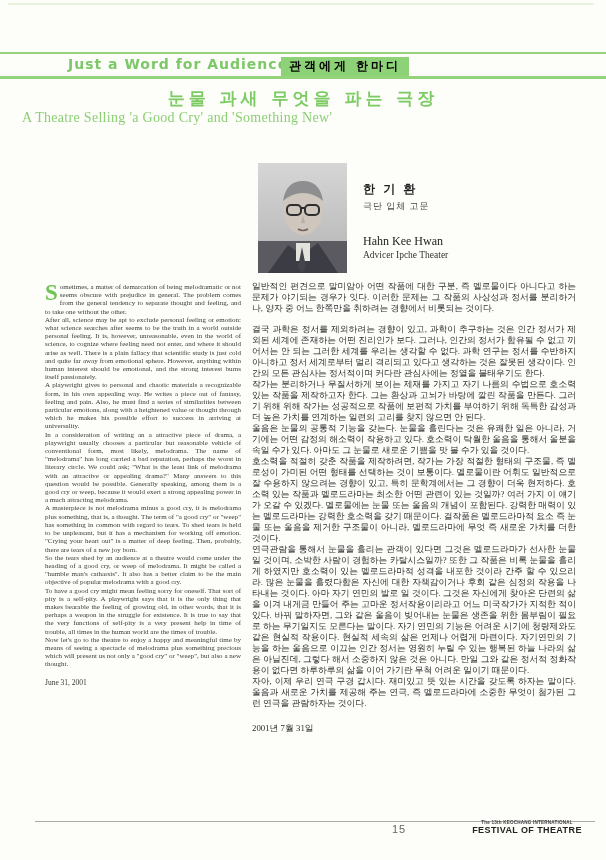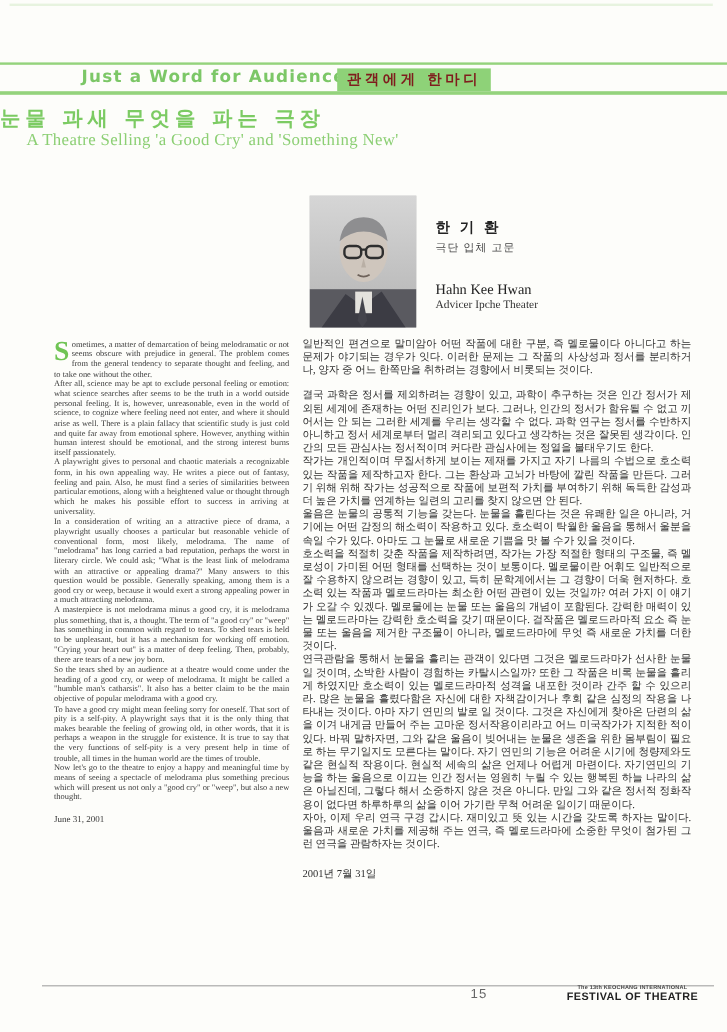--- a/index.html
+++ b/index.html
@@ -13,26 +13,26 @@
   .rule-green{position:absolute;left:0;width:606px;background:#94d37c;}
   .rule-top{top:52px;height:2px;}
   .rule-bottom{top:76px;height:3px;}
   .script-title{
     position:absolute;top:56px;left:68px;width:210px;
     font-family:"DejaVu Sans",sans-serif;font-weight:bold;font-size:14px;
     color:#7cc767;letter-spacing:1px;white-space:nowrap;
   }
   .badge{
     position:absolute;top:57px;left:281px;width:128px;height:19px;
-    background:#8ed278;color:#7f1d1d;
+    background:#8ed278;color:#000000;
     font-family:"DejaVu Sans",sans-serif;font-weight:bold;font-size:12px;
     letter-spacing:3px;text-align:center;line-height:19px;
   }
   .main-title{
-    position:absolute;top:87px;left:0;width:606px;
+    position:absolute;top:87px;left:0;width:606px;text-align:center;
     font-family:"DejaVu Sans",sans-serif;font-weight:bold;font-size:17px;
     color:#7ccb63;letter-spacing:4px;
   }
   .sub-title{
     position:absolute;top:110px;left:0;width:606px;text-align:left;
     font-size:14px;color:#8ccf74;letter-spacing:0.3px;padding-left:22px;
   }
   .photo{
     position:absolute;top:163px;left:258px;width:89px;height:110px;
     background:#c9c9c9;box-shadow:0 0 1px #999 inset;
@@ -126,21 +126,21 @@
     <p>A masterpiece is not melodrama minus a good cry, it is melodrama plus something, that is, a thought. The term of "a good cry" or "weep" has something in common with regard to tears. To shed tears is held to be unpleasant, but it has a mechanism for working off emotion. "Crying your heart out" is a matter of deep feeling. Then, probably, there are tears of a new joy born.</p>
     <p>So the tears shed by an audience at a theatre would come under the heading of a good cry, or weep of melodrama. It might be called a "humble man's catharsis". It also has a better claim to be the main objective of popular melodrama with a good cry.</p>
     <p>To have a good cry might mean feeling sorry for oneself. That sort of pity is a self-pity. A playwright says that it is the only thing that makes bearable the feeling of growing old, in other words, that it is perhaps a weapon in the struggle for existence. It is true to say that the very functions of self-pity is a very present help in time of trouble, all times in the human world are the times of trouble.</p>
     <p>Now let's go to the theatre to enjoy a happy and meaningful time by means of seeing a spectacle of melodrama plus something precious which will present us not only a "good cry" or "weep", but also a new thought.</p>
     <p class="date-en">June 31, 2001</p>
   </div>
 
   <div class="col-kr">
     <p class="gap-after">일반적인 편견으로 말미암아 어떤 작품에 대한 구분, 즉 멜로물이다 아니다고 하는 문제가 야기되는 경우가 잇다. 이러한 문제는 그 작품의 사상성과 정서를 분리하거나, 양자 중 어느 한쪽만을 취하려는 경향에서 비롯되는 것이다.</p>
     <p>결국 과학은 정서를 제외하려는 경향이 있고, 과학이 추구하는 것은 인간 정서가 제외된 세계에 존재하는 어떤 진리인가 보다. 그러나, 인간의 정서가 함유될 수 없고 끼어서는 안 되는 그러한 세계를 우리는 생각할 수 없다. 과학 연구는 정서를 수반하지 아니하고 정서 세계로부터 멀리 격리되고 있다고 생각하는 것은 잘못된 생각이다. 인간의 모든 관심사는 정서적이며 커다란 관심사에는 정열을 불태우기도 한다.</p>
-    <p>작가는 개인적이며 무질서하게 보이는 제재를 가지고 자기 나름의 수법으로 호소력있는 작품을 제작하고자 한다. 그는 환상과 고뇌가 바탕에 깔린 작품을 만든다. 그러기 위해 위해 작가는 성공적으로 작품에 보편적 가치를 부여하기 위해 독특한 감성과 더 높은 가치를 연계하는 일련의 고리를 찾지 않으면 안 된다.</p>
+    <p>작가는 분리하거나 무질서하게 보이는 제재를 가지고 자기 나름의 수법으로 호소력있는 작품을 제작하고자 한다. 그는 환상과 고뇌가 바탕에 깔린 작품을 만든다. 그러기 위해 위해 작가는 성공적으로 작품에 보편적 가치를 부여하기 위해 독특한 감성과 더 높은 가치를 연계하는 일련의 고리를 찾지 않으면 안 된다.</p>
     <p>울음은 눈물의 공통적 기능을 갖는다. 눈물을 흘린다는 것은 유쾌한 일은 아니라, 거기에는 어떤 감정의 해소력이 작용하고 있다. 호소력이 탁월한 울음을 통해서 울분을 속일 수가 있다. 아마도 그 눈물로 새로운 기쁨을 맛 볼 수가 있을 것이다.</p>
     <p>호소력을 적절히 갖춘 작품을 제작하려면, 작가는 가장 적절한 형태의 구조물, 즉 멜로성이 가미된 어떤 형태를 선택하는 것이 보통이다. 멜로물이란 어휘도 일반적으로 잘 수용하지 않으려는 경향이 있고, 특히 문학계에서는 그 경향이 더욱 현저하다. 호소력 있는 작품과 멜로드라마는 최소한 어떤 관련이 있는 것일까? 여러 가지 이 얘기가 오갈 수 있겠다. 멜로물에는 눈물 또는 울음의 개념이 포함된다. 강력한 매력이 있는 멜로드라마는 강력한 호소력을 갖기 때문이다. 걸작품은 멜로드라마적 요소 즉 눈물 또는 울음을 제거한 구조물이 아니라, 멜로드라마에 무엇 즉 새로운 가치를 더한 것이다.</p>
     <p>연극관람을 통해서 눈물을 흘리는 관객이 있다면 그것은 멜로드라마가 선사한 눈물일 것이며, 소박한 사람이 경험하는 카탈시스일까? 또한 그 작품은 비록 눈물을 흘리게 하였지만 호소력이 있는 멜로드라마적 성격을 내포한 것이라 간주 할 수 있으리라. 많은 눈물을 흘렸다함은 자신에 대한 자책감이거나 후회 같은 심정의 작용을 나타내는 것이다. 아마 자기 연민의 발로 일 것이다. 그것은 자신에게 찾아온 단련의 삶을 이겨 내게금 만들어 주는 고마운 정서작용이리라고 어느 미국작가가 지적한 적이 있다. 바꿔 말하자면, 그와 같은 울음이 빚어내는 눈물은 생존을 위한 몸부림이 필요로 하는 무기일지도 모른다는 말이다. 자기 연민의 기능은 어려운 시기에 청량제와도 같은 현실적 작용이다. 현실적 세속의 삶은 언제나 어렵게 마련이다. 자기연민의 기능을 하는 울음으로 이끄는 인간 정서는 영원히 누릴 수 있는 행복된 하늘 나라의 삶은 아닐진데, 그렇다 해서 소중하지 않은 것은 아니다. 만일 그와 같은 정서적 정화작용이 없다면 하루하루의 삶을 이어 가기란 무척 어려운 일이기 때문이다.</p>
     <p>자아, 이제 우리 연극 구경 갑시다. 재미있고 뜻 있는 시간을 갖도록 하자는 말이다. 울음과 새로운 가치를 제공해 주는 연극, 즉 멜로드라마에 소중한 무엇이 첨가된 그런 연극을 관람하자는 것이다.</p>
     <p class="date-kr">2001년 7월 31일</p>
   </div>
 
   <div class="footer-rule"></div>
   <div class="page-number">15</div>
   <div class="logo">

